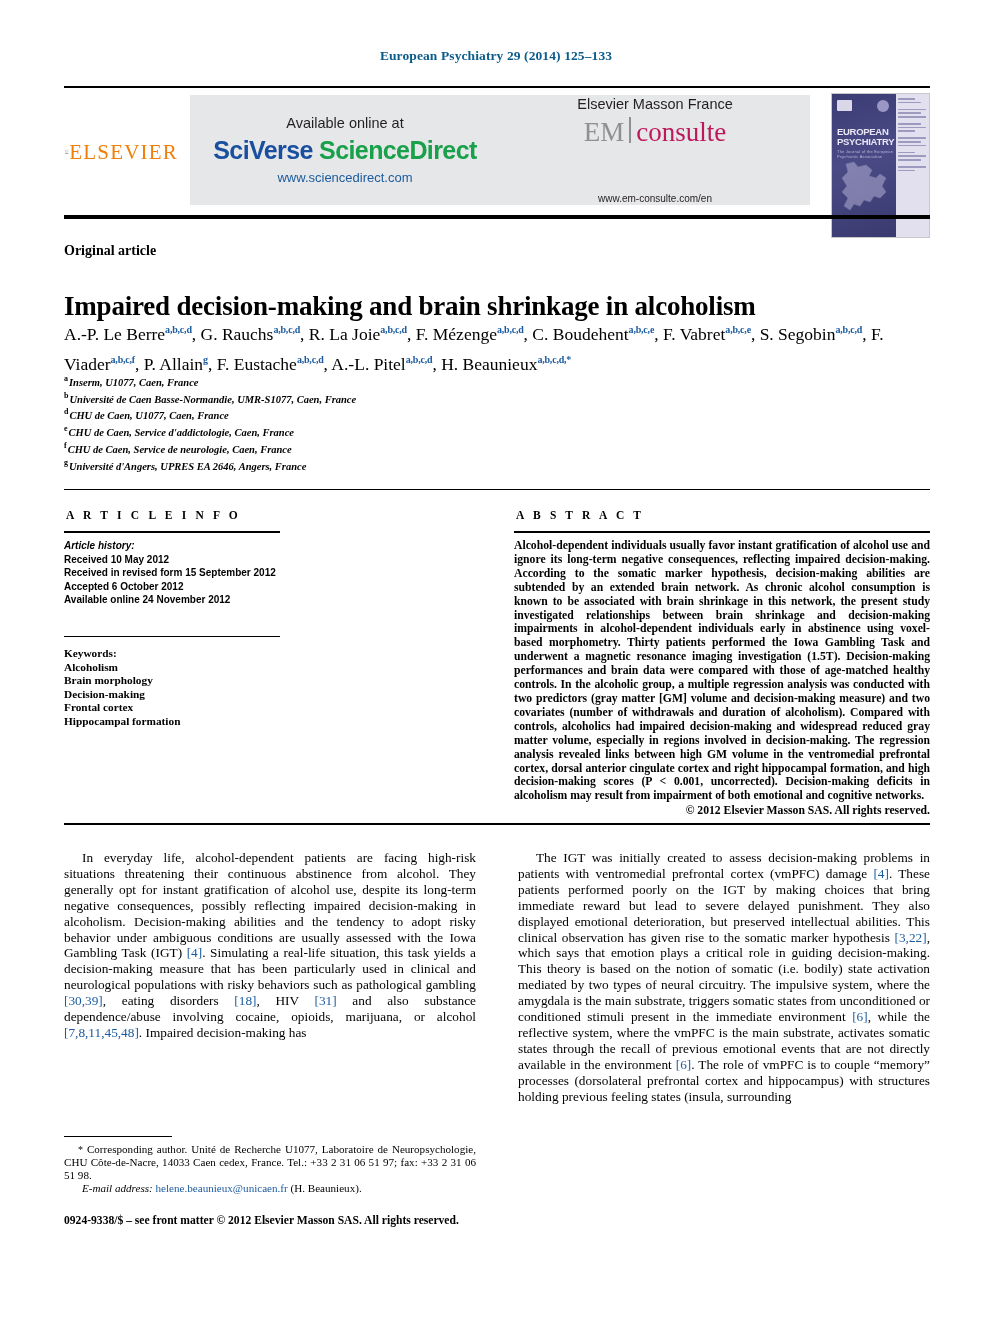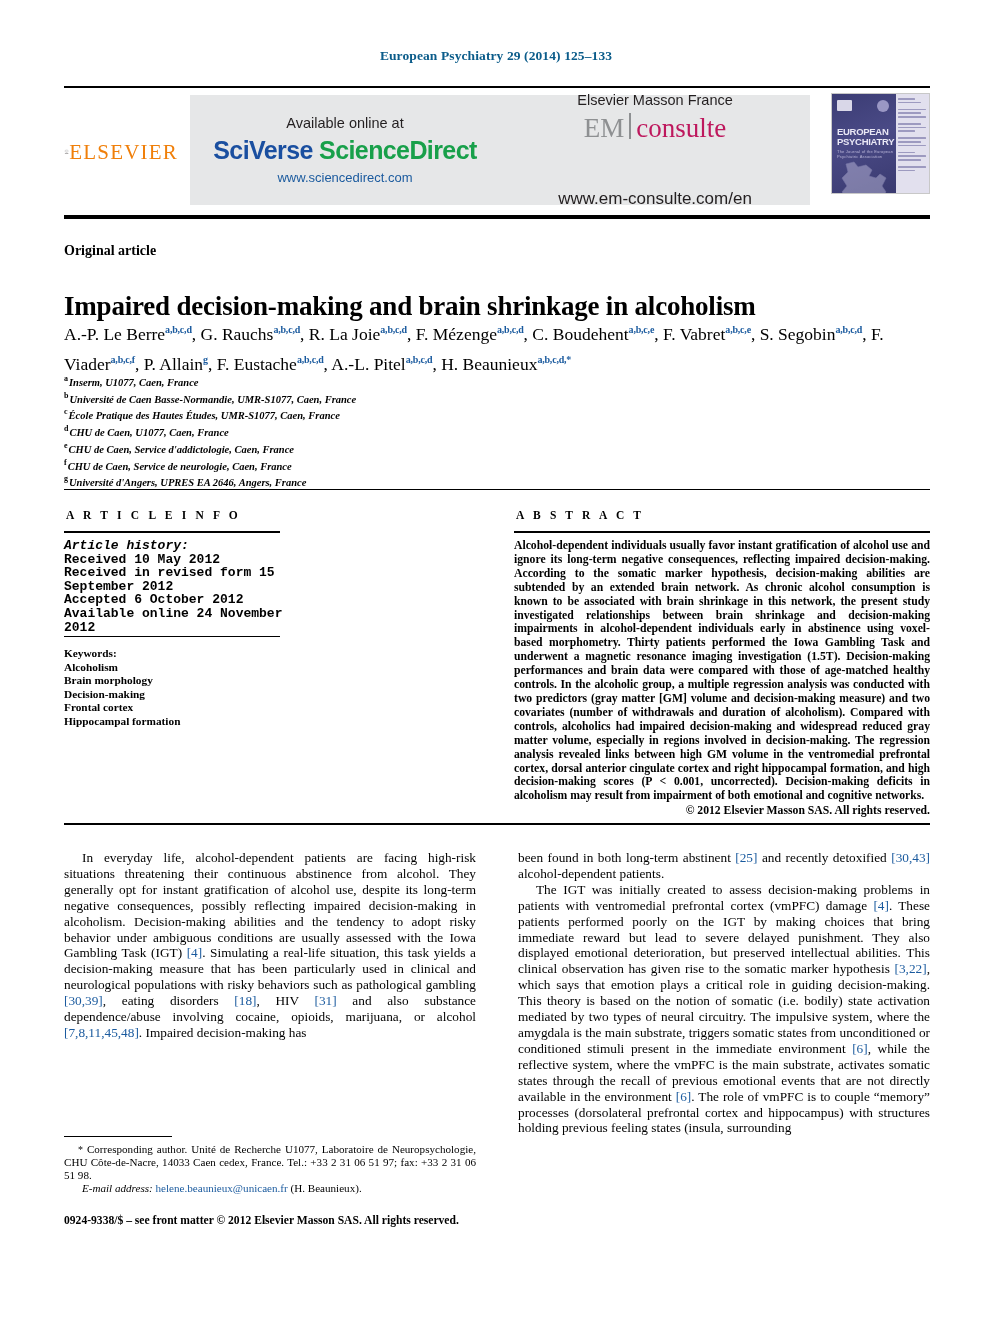--- a/index.html
+++ b/index.html
@@ -111,30 +111,30 @@
   .em-brand .em { color: #8e9092; }
   .em-brand .bar {
     display: inline-block;
     width: 2px; height: 26px;
     background: #8e9092;
     margin: 0 5px;
   }
   .em-brand .consulte { color: #be185d; }
   .em-url {
     font-family: "Liberation Sans", sans-serif;
-    font-size: 17px;
+    font-size: 10px;
     color: #231f20;
     margin-top: 40px;
   }
 
   
   .cover {
     position: absolute;
     left: 767px; top: 0px;
-    width: 99px; height: 101px;
+    width: 99px; height: 145px;
     border: 1px solid #c8c8c8;
     background: #86efac;
     box-sizing: border-box;
     overflow: hidden;
     display: flex;
   }
   .cover-main {
     width: 66%;
     background: linear-gradient(160deg,#3b3c74 0%, #4a4a86 45%, #3a3a70 100%);
     position: relative;
@@ -279,22 +279,22 @@
     position: absolute;
     left: 514px; top: 531px;
     width: 416px; height: 2px;
     background: #000;
   }
 
   .info-col {
     position: absolute;
     left: 64px; top: 539px;
     width: 230px;
-    font-family: Liberation Mono, monospace;
-    font-size: 13px;
+    font-family: Liberation Sans, sans-serif;
+    font-size: 10px;
     line-height: 13.6px;
     font-weight: bold;
   }
   .info-col .lbl {
     font-style: italic;
     display: block;
   }
   .hist-rule {
     position: absolute;
     left: 64px; top: 636px;
@@ -499,21 +499,20 @@
   <div class="article-type">Original article</div>
   <h1 class="article-title">Impaired decision-making and brain shrinkage in alcoholism</h1>
 
   <div class="authors">
     <span>A.-P. Le Berre</span><sup>a,b,c,d</sup>, <span>G. Rauchs</span><sup>a,b,c,d</sup>, <span>R. La Joie</span><sup>a,b,c,d</sup>, <span>F. Mézenge</span><sup>a,b,c,d</sup>, <span>C. Boudehent</span><sup>a,b,c,e</sup>, <span>F. Vabret</span><sup>a,b,c,e</sup>, <span>S. Segobin</span><sup>a,b,c,d</sup>, <span>F. Viader</span><sup>a,b,c,f</sup>, <span>P. Allain</span><sup>g</sup>, <span>F. Eustache</span><sup>a,b,c,d</sup>, <span>A.-L. Pitel</span><sup>a,b,c,d</sup>, <span>H. Beaunieux</span><sup>a,b,c,d,*</sup>
   </div>
 
   <div class="affils">
     <div><span class="mk">a</span><span>Inserm, U1077, Caen, France</span></div>
     <div><span class="mk">b</span><span>Université de Caen Basse-Normandie, UMR-S1077, Caen, France</span></div>
-    <div><span class="mk">c</span><span>École Pratique des Hautes Études, UMR-S1077, Caen, France</span></div>
     <div><span class="mk">d</span><span>CHU de Caen, U1077, Caen, France</span></div>
     <div><span class="mk">e</span><span>CHU de Caen, Service d'addictologie, Caen, France</span></div>
     <div><span class="mk">f</span><span>CHU de Caen, Service de neurologie, Caen, France</span></div>
     <div><span class="mk">g</span><span>Université d'Angers, UPRES EA 2646, Angers, France</span></div>
   </div>
 
   <div class="band-rule-top"></div>
 
   <div class="sec-head info-head">A R T I C L E   I N F O</div>
   <div class="sec-head abs-head">A B S T R A C T</div>
@@ -545,21 +544,20 @@
     <div class="copyright">© 2012 Elsevier Masson SAS. All rights reserved.</div>
   </div>
 
   <div class="band-rule-bot"></div>
 
   <div class="col col-left">
     <p><span>In everyday life, alcohol-dependent patients are facing high-risk situations threatening their continuous abstinence from alcohol. They generally opt for instant gratification of alcohol use, despite its long-term negative consequences, possibly reflecting impaired decision-making in alcoholism. Decision-making abilities and the tendency to adopt risky behavior under ambiguous conditions are usually assessed with the Iowa Gambling Task (IGT) </span><span class="ref">[4]</span><span>. Simulating a real-life situation, this task yields a decision-making measure that has been particularly used in clinical and neurological populations with risky behaviors such as pathological gambling </span><span class="ref">[30,39]</span><span>, eating disorders </span><span class="ref">[18]</span><span>, HIV </span><span class="ref">[31]</span><span> and also substance dependence/abuse involving cocaine, opioids, marijuana, or alcohol </span><span class="ref">[7,8,11,45,48]</span><span>. Impaired decision-making has</span></p>
   </div>
 
   <div class="col col-right">
-    <p class="cont"><span>been found in both long-term abstinent </span><span class="ref">[25]</span><span> and recently detoxified </span><span class="ref">[30,43]</span><span> alcohol-dependent patients.</span></p>
     <p><span>The IGT was initially created to assess decision-making problems in patients with ventromedial prefrontal cortex (vmPFC) damage </span><span class="ref">[4]</span><span>. These patients performed poorly on the IGT by making choices that bring immediate reward but lead to severe delayed punishment. They also displayed emotional deterioration, but preserved intellectual abilities. This clinical observation has given rise to the somatic marker hypothesis </span><span class="ref">[3,22]</span><span>, which says that emotion plays a critical role in guiding decision-making. This theory is based on the notion of somatic (i.e. bodily) state activation mediated by two types of neural circuitry. The impulsive system, where the amygdala is the main substrate, triggers somatic states from unconditioned or conditioned stimuli present in the immediate environment </span><span class="ref">[6]</span><span>, while the reflective system, where the vmPFC is the main substrate, activates somatic states through the recall of previous emotional events that are not directly available in the environment </span><span class="ref">[6]</span><span>. The role of vmPFC is to couple “memory” processes (dorsolateral prefrontal cortex and hippocampus) with structures holding previous feeling states (insula, surrounding</span></p>
   </div>
 
   <div class="foot-rule"></div>
   <div class="footnote">
     <p style="margin:0;text-indent:14px;"><span class="star">*</span><span> Corresponding author. Unité de Recherche U1077, Laboratoire de Neuropsychologie, CHU Côte-de-Nacre, 14033 Caen cedex, France. Tel.: +33 2 31 06 51 97; fax: +33 2 31 06 51 98.</span></p>
     <p style="margin:0;text-indent:18px;"><span class="em-lbl">E-mail address:</span> <span class="mail">helene.beaunieux@unicaen.fr</span><span> (H. Beaunieux).</span></p>
   </div>
 
   <div class="frontmatter">

